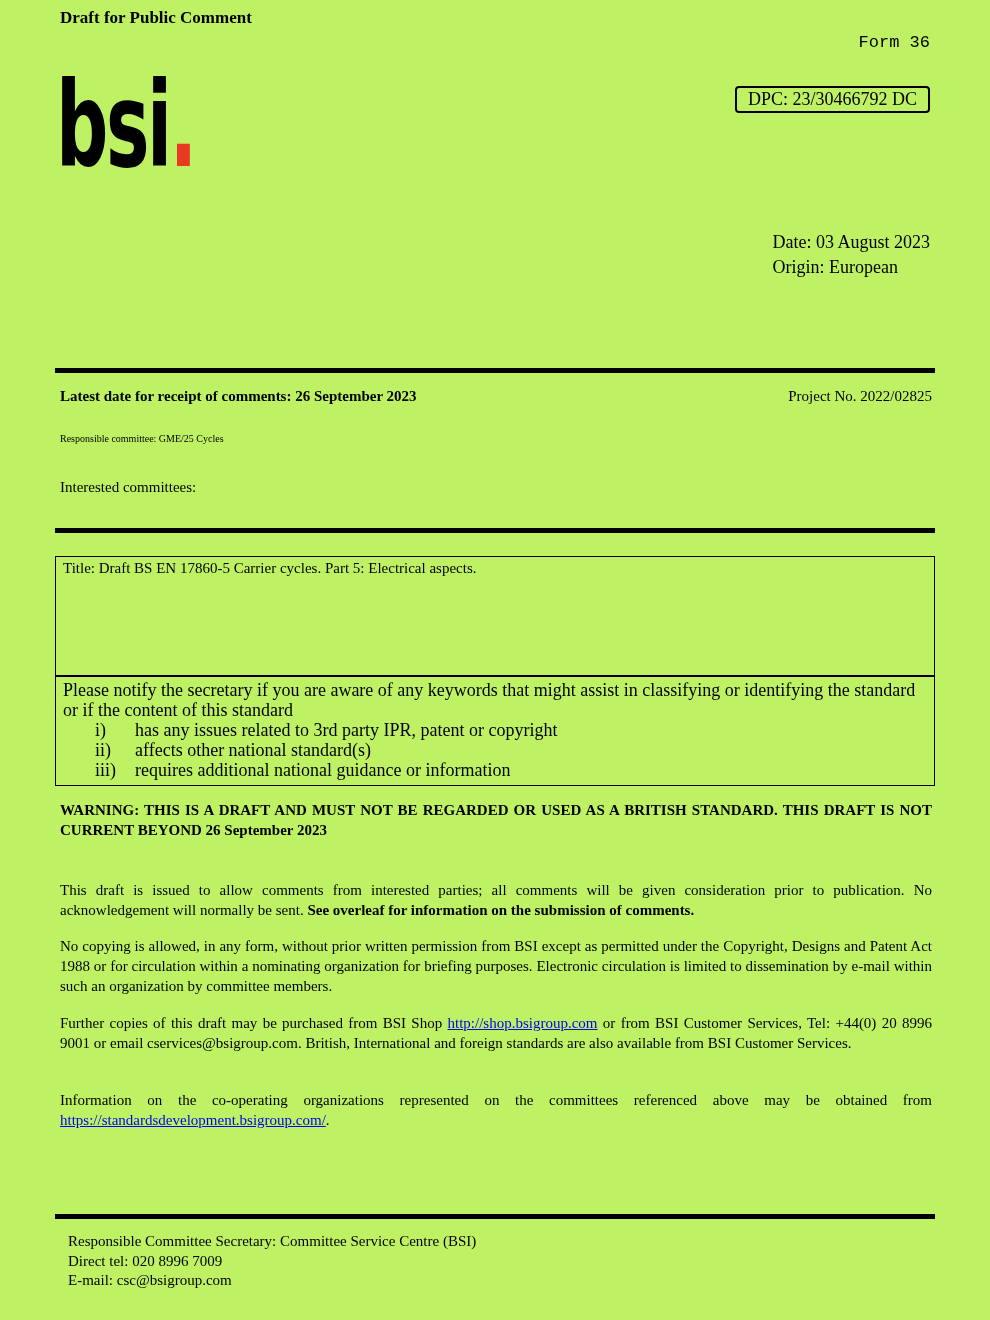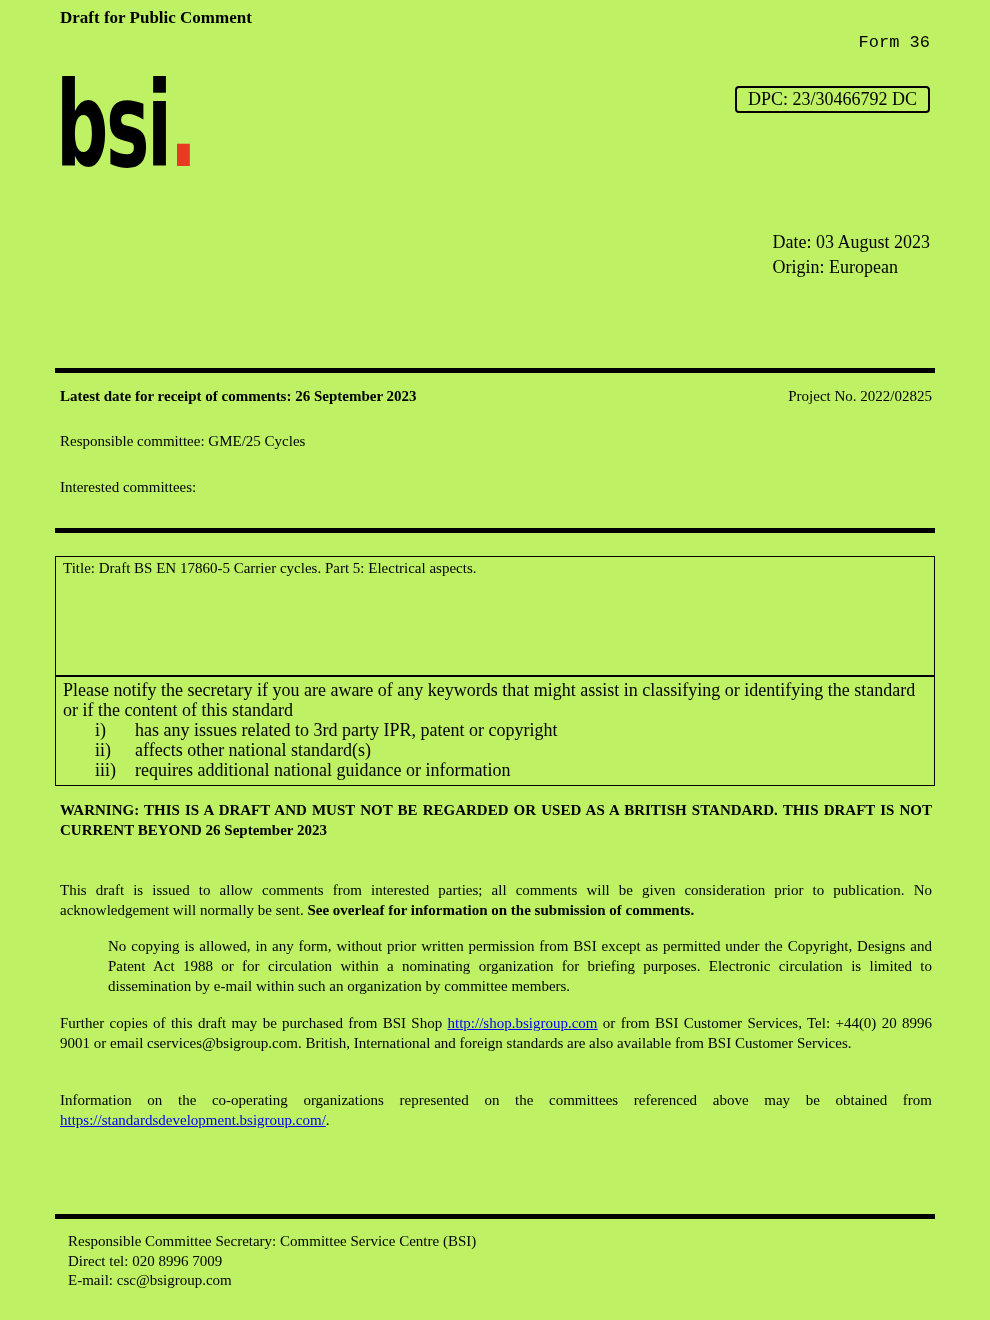--- a/index.html
+++ b/index.html
@@ -57,21 +57,21 @@
     background: #000;
   }
   .rule1 { top: 368px; }
   .rule2 { top: 528px; }
   .rule3 { top: 1214px; }
   .comments-row {
     position: absolute; left: 60px; right: 58px; top: 388px;
     font-size: 15px; display: flex; justify-content: space-between;
   }
   .bold { font-weight: bold; }
-  .responsible { position: absolute; left: 60px; top: 433px; font-size: 15px; }
+  .responsible { position: absolute; left: 60px; top: 433px; font-size: 10px; }
   .interested  { position: absolute; left: 60px; top: 479px; font-size: 15px; }
   .title-box {
     position: absolute; left: 55px; right: 55px; top: 556px; height: 120px;
     border: 1px solid #000; padding: 3px 7px; font-size: 15px;
   }
   .keywords-box {
     position: absolute; left: 55px; right: 55px; top: 676px; height: 110px;
     border: 1px solid #000; padding: 3px 7px;
     font-size: 18px; line-height: 20px;
   }
@@ -81,21 +81,21 @@
   .warning {
     position: absolute; left: 60px; right: 58px; top: 800px;
     font-weight: bold; font-size: 15px; line-height: 20px;
     text-align: justify;
   }
   .para {
     position: absolute; left: 60px; right: 58px;
     font-size: 15px; line-height: 20px; text-align: justify;
   }
   .p1 { top: 880px; }
-  .p2 { top: 936px; margin-left: 48px; }
+  .p2 { top: 936px; }
   .p3 { top: 1013px; }
   .p4 { top: 1090px; }
   .link { color: var(--link-color); text-decoration: underline; cursor: pointer; }
   .footer {
     position: absolute; left: 68px; top: 1232px;
     font-size: 15px; line-height: 19.5px;
   }
 </style>
 </head>
 <body>

